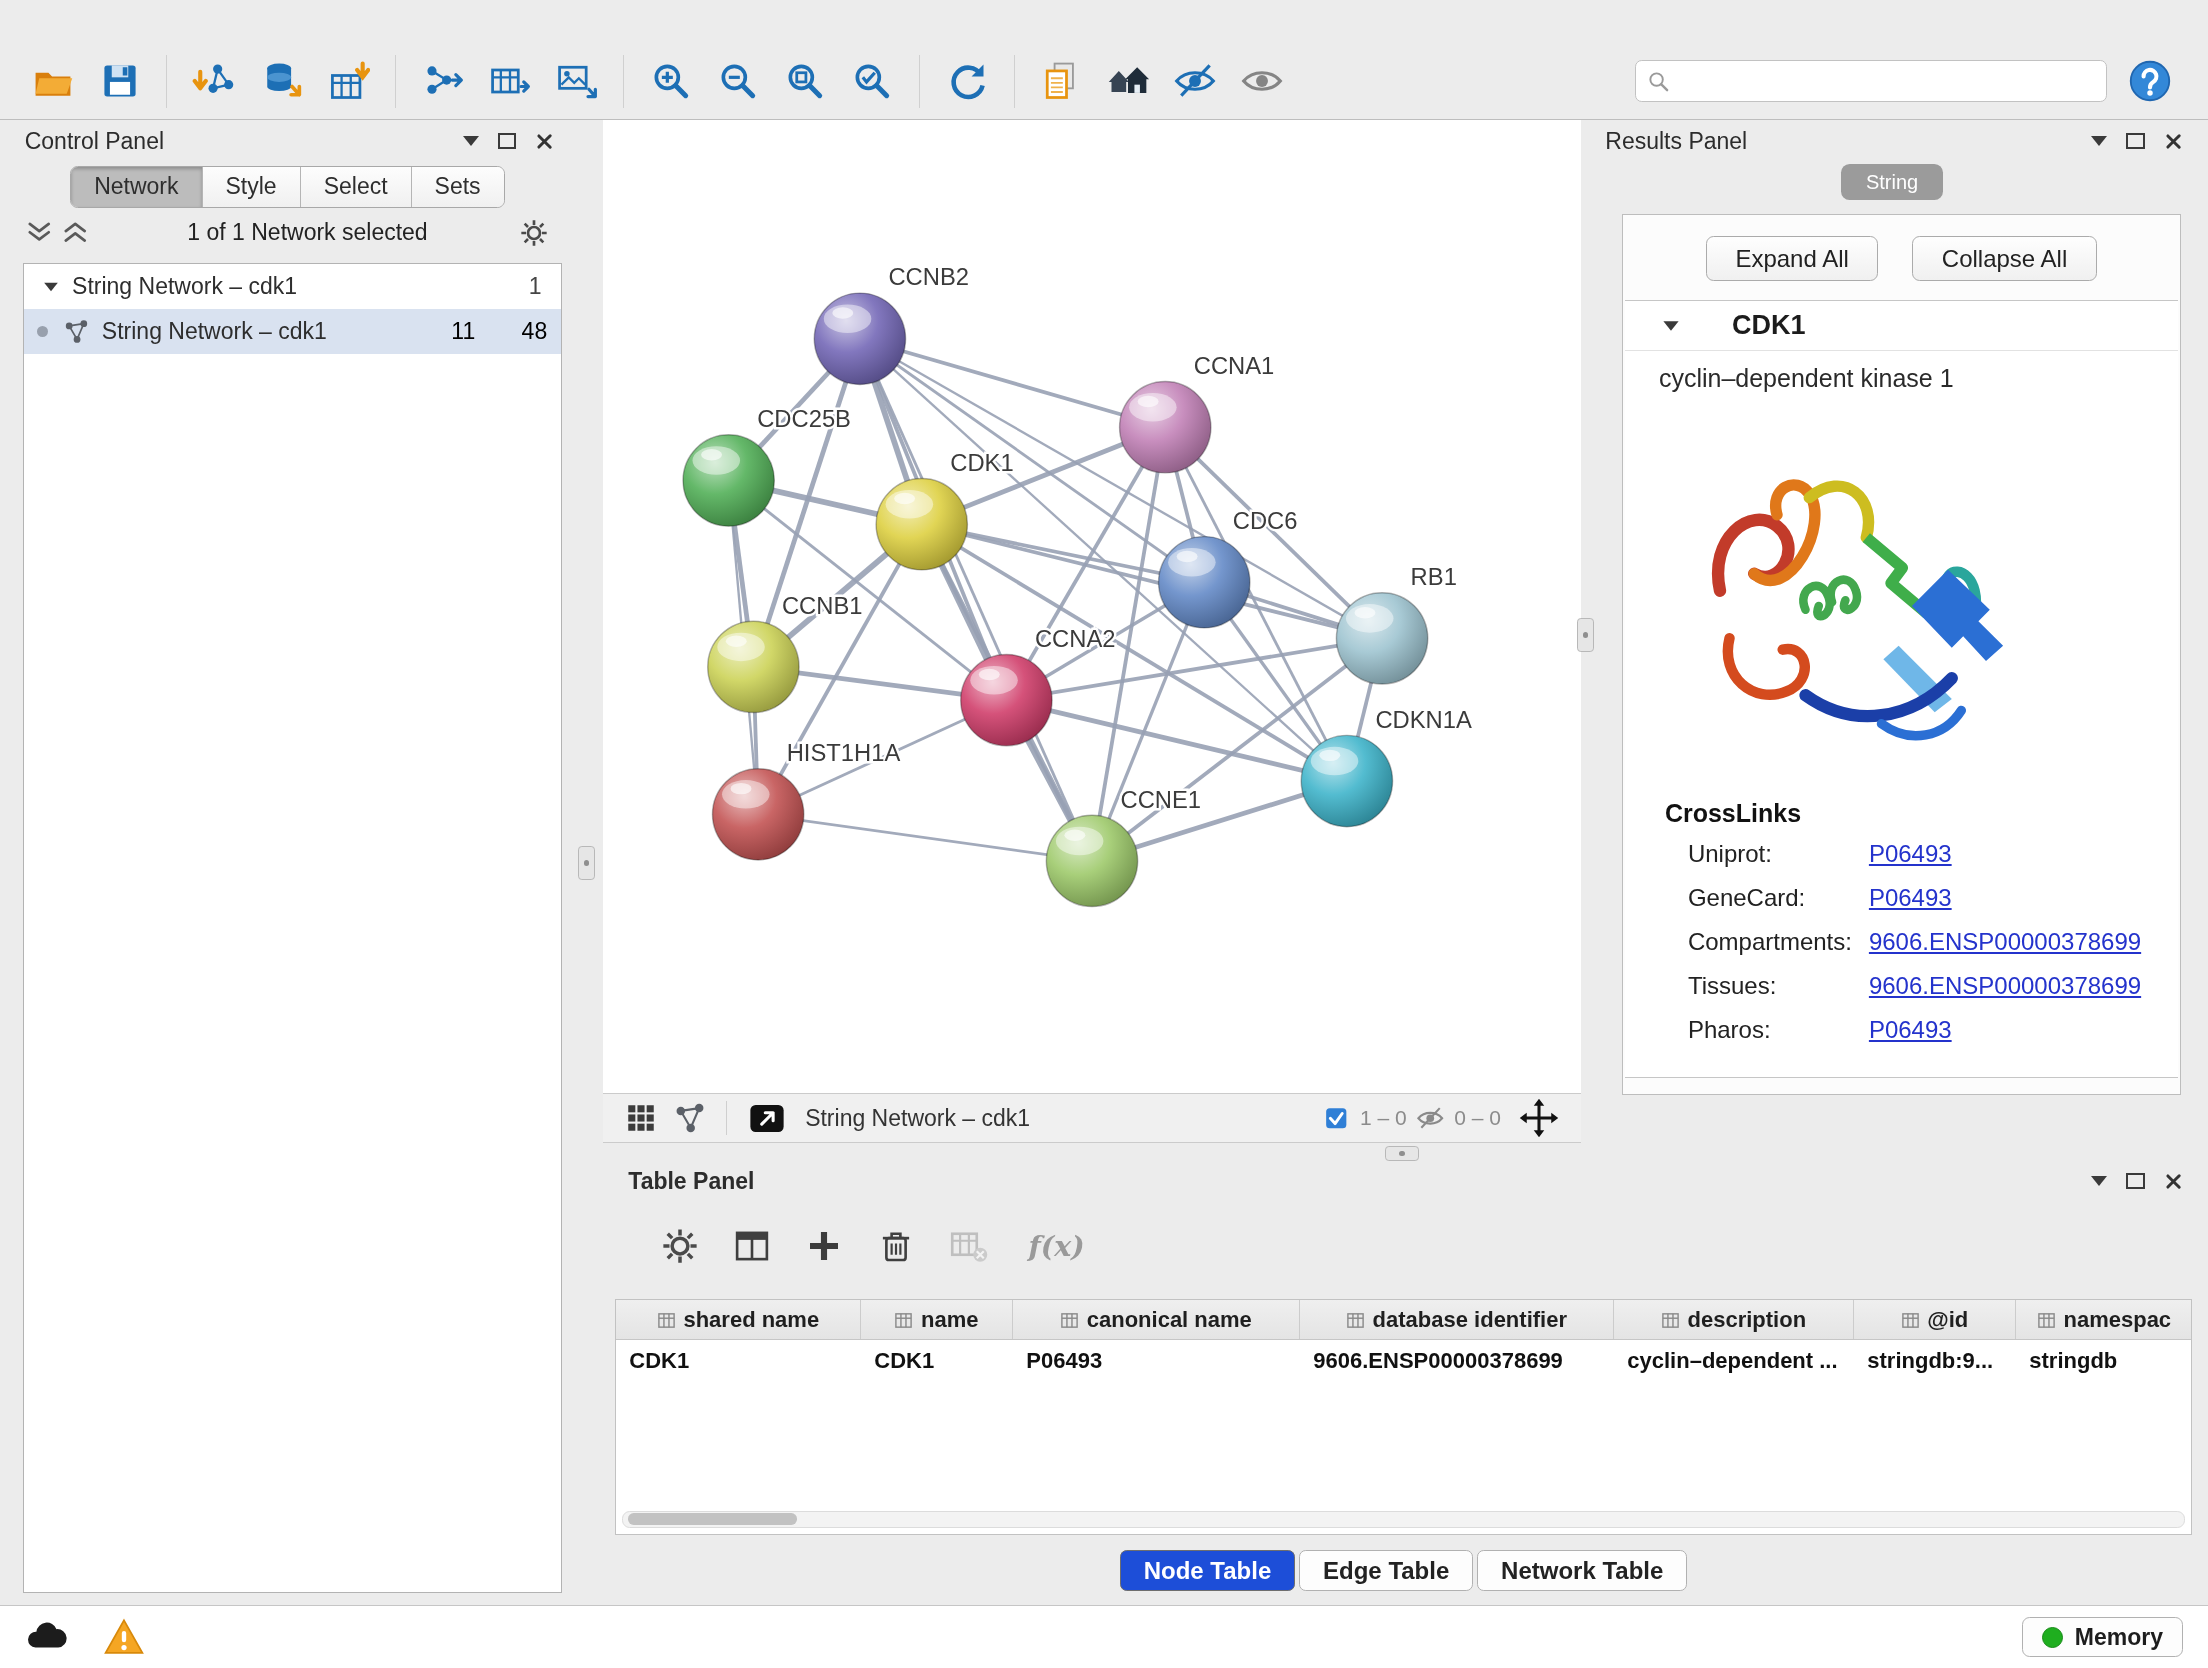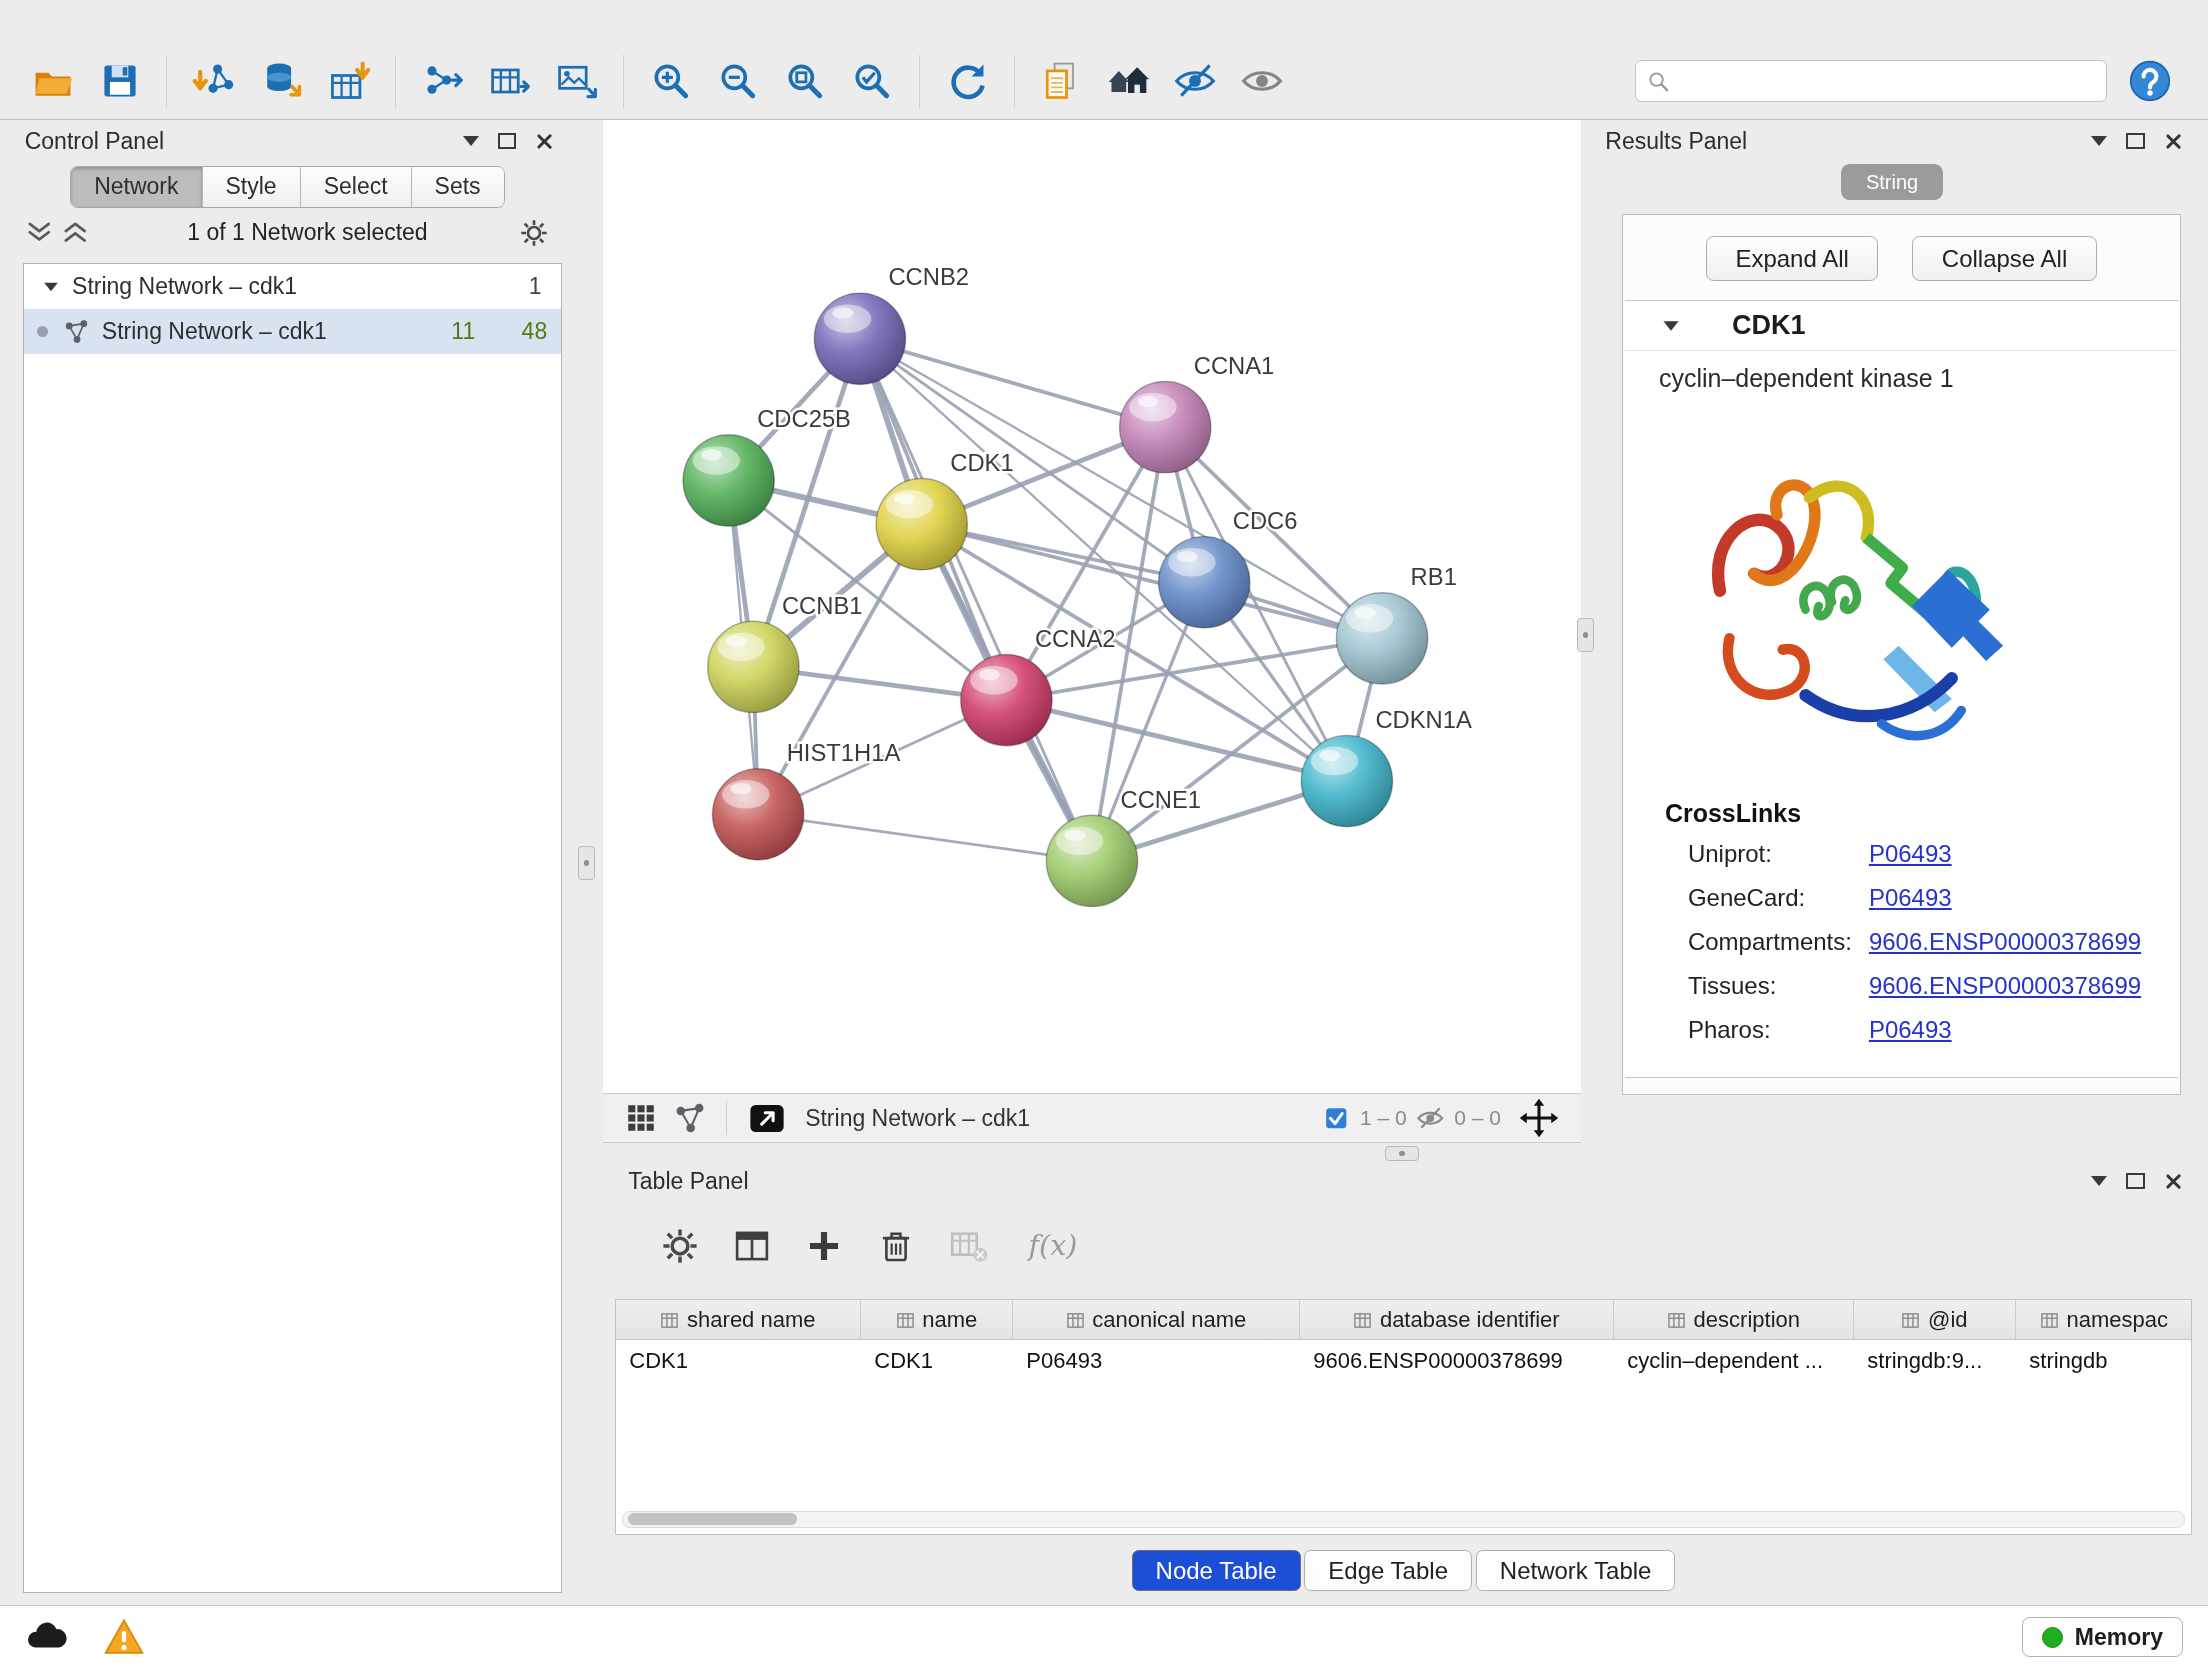--- a/index.html
+++ b/index.html
@@ -38,21 +38,21 @@
   .cp-status .chev{width:28.5px;height:28.5px;margin-right:7.6px;}
   .cp-status-label{flex:1;text-align:center;font-size:23px;color:#222;}
   .gear-sm{width:32px;height:32px;}
   .tree-box{position:absolute;left:11.4px;right:1.9px;top:143px;bottom:1.9px;background:#fff;border:1px solid #b3b3b3;}
   .tree-row{display:flex;align-items:center;height:45px;font-size:23px;}
   .tree-row .tri{margin:0 13.3px 0 19px;transform:scale(.85);}
   .tree-count{color:#444;margin-left:auto;margin-right:19px;}
   .tree-row.child{background:#d9e2f0;}
   .bullet{width:11.4px;height:11.4px;border-radius:50%;background:#98a0ad;margin:0 15px 0 13.3px;flex:none;}
   .mini-share{width:27px;height:27px;margin-right:11.4px;flex:none;}
-  .num2{width:53px;text-align:right;color:#4d7c0f;flex:none;}
+  .num2{width:53px;text-align:right;color:#000000;flex:none;}
   .num2:last-child{margin-right:15px;}
   
   .net-canvas{position:absolute;left:603px;top:120px;width:978px;height:973px;background:#fff;}
   .net-canvas svg{display:block;}
   .net-bar{position:absolute;left:603px;top:1093px;width:978px;height:50px;background:#f0f0f0;border-top:1px solid #cbcbcb;border-bottom:1px solid #cbcbcb;display:flex;align-items:center;padding:0 13.3px;box-sizing:border-box;}
   .nb-icon{width:34px;height:34px;margin:0 7.6px;flex:none;}
   .nb-icon.big{width:42px;height:42px;}
   .nb-sep{width:1px;height:34px;background:#cfcfcf;margin:0 11.4px;}
   .nb-name{font-size:23px;color:#333;margin-left:9.5px;}
   .nb-right{margin-left:auto;display:flex;align-items:center;gap:9.5px;}
@@ -73,21 +73,21 @@
   .cdk-head{display:flex;align-items:center;height:49px;border-bottom:1px solid #e2e2e2;}
   .cdk-head .tri-down{margin-left:38px;transform:scale(.95);}
   .cdk-name{flex:0 0 auto;margin-left:53px;font-size:27px;font-weight:bold;color:#1c1c1c;}
   .cdk-desc{font-size:25px;color:#2a2a2a;margin:13.3px 0 0 34px;}
   .protein-img{margin:17px 0 0 38px;}
   .xl-title{font-size:25px;font-weight:bold;color:#111;margin:15px 0 3.8px 40px;}
   .xl-row{display:flex;align-items:center;height:44px;font-size:24px;}
   .xl-label{width:181px;margin-left:63px;color:#222;flex:none;}
   .xl-link{color:#2433cc;text-decoration:underline;}
   
-  .table-panel{position:absolute;left:615px;top:1162px;width:1577px;height:429px;}
+  .table-panel{position:absolute;left:615px;top:1162px;width:1577px;height:429px;font-weight:bold;}
   .tp-toolbar{display:flex;align-items:center;height:91px;padding-left:28.5px;}
   .tp-icon{width:42px;height:42px;margin:0 15px;}
   .tp-icon.dis{opacity:.4;}
   .fx{font-family:"DejaVu Serif",serif;font-style:italic;font-size:28.5px;color:#9a9a9a;margin-left:25px;}
   .grid-table{position:absolute;left:0;right:0;top:137px;height:236px;border:1px solid #c2c2c2;background:#fff;box-sizing:border-box;overflow:hidden;}
   .gt-head{display:flex;background:linear-gradient(#efefef,#e4e4e4);border-bottom:1px solid #c6c6c6;height:39px;}
   .gt-th{display:flex;align-items:center;justify-content:center;gap:7.6px;font-size:22px;color:#1f1f1f;border-right:1px solid #cccccc;box-sizing:border-box;overflow:hidden;white-space:nowrap;flex:none;}
   .gt-th svg{width:19px;height:19px;flex:none;}
   .gt-row{display:flex;height:42px;align-items:center;}
   .gt-td{font-size:22px;color:#111;padding-left:13.3px;box-sizing:border-box;overflow:hidden;white-space:nowrap;flex:none;}

